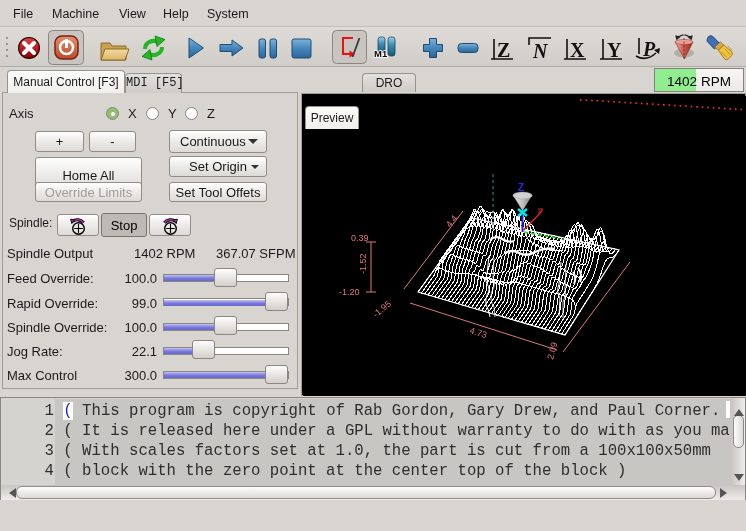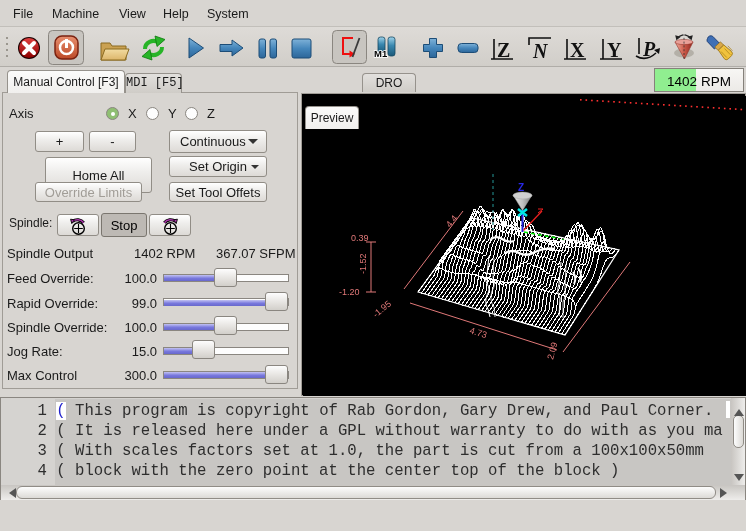--- a/index.html
+++ b/index.html
@@ -12,21 +12,21 @@
 .frame { position:absolute; border:1px solid #a09c96; background:#d8d5d1; }
 button.b { position:absolute; border:1px solid #918d86; border-radius:3px; background:linear-gradient(#ffffff,#efeeec 40%,#dddad6); font-family:"Liberation Sans",sans-serif; font-size:13px; color:#1a1a1a; }
 .lbl { position:absolute; font-size:13px; color:#1a1a1a; }
 .bold { font-weight:normal; }
 .radio { position:absolute; width:13px; height:13px; border-radius:50%; background:#fdfdfd; border:1px solid #8a8680; }
 .track { position:absolute; height:8px; background:#fdfdfd; border:1px solid #8a8680; }
 .fill { position:absolute; height:6px; background:linear-gradient(#c2c2f2,#7878dd 55%,#6868cc); }
 .handle { position:absolute; width:23px; height:19px; border:1px solid #8a8680; border-radius:3px; background:linear-gradient(#fdfdfd,#e8e6e3 50%,#d2cfca); }
 .sv { position:absolute; font-size:13px; color:#1a1a1a; text-align:right; width:60px; }
 #gcode { position:absolute; left:0; top:397px; width:746px; height:103px; background:#d5d3d0; border:1px solid #8a8680; }
-#codetext { position:absolute; left:-1px; top:3px; font-family:"Liberation Mono",monospace; font-size:15.65px; line-height:20px; color:#2e2e2e; white-space:pre; }
+#codetext { position:absolute; left:-1px; top:3px; font-family:"Liberation Mono",monospace; font-size:15.65px; line-height:20px; color:#2e2e2e; white-space:pre;padding-left:7px; }
 </style></head>
 <body>
 <div id="menubar">
  <span class="menuitem" style="left:13px">File</span>
  <span class="menuitem" style="left:52px">Machine</span>
  <span class="menuitem" style="left:119px">View</span>
  <span class="menuitem" style="left:163px">Help</span>
  <span class="menuitem" style="left:207px">System</span>
 </div>
 <div id="toolbar"></div>
@@ -152,21 +152,21 @@
 <div class="abs" style="left:110.5px;top:111.5px;width:4px;height:4px;border-radius:50%;background:#fff;"></div>
 <div class="lbl" style="left:128px;top:106px;">X</div>
 <div class="radio" style="left:146px;top:107px;"></div>
 <div class="lbl" style="left:168px;top:106px;">Y</div>
 <div class="radio" style="left:185px;top:107px;"></div>
 <div class="lbl" style="left:207px;top:106px;">Z</div>
 
 <button class="b" style="left:35px;top:131px;width:49px;height:21px;">+</button>
 <button class="b" style="left:89px;top:131px;width:47px;height:21px;">-</button>
 <button class="b" style="left:169px;top:130px;width:98px;height:23px;text-align:left;padding-left:10px;">Continuous<span style="position:absolute;right:8px;top:8px;width:0;height:0;border:5px solid transparent;border-top-color:#333;"></span></button>
-<button class="b" style="left:45px;top:157px;width:107px;height:36px;">Home All</button>
+<button class="b" style="left:35px;top:157px;width:107px;height:36px;">Home All</button>
 <button class="b" style="left:169px;top:156px;width:98px;height:21px;">Set Origin<span style="position:absolute;right:7px;top:8px;width:0;height:0;border:4.5px solid transparent;border-top-color:#333;"></span></button>
 <button class="b" style="left:35px;top:182px;width:107px;height:20px;color:#a19d97;">Override Limits</button>
 <button class="b" style="left:169px;top:182px;width:98px;height:20px;">Set Tool Offets</button>
 
 <div class="lbl bold" style="left:9px;top:216px;font-size:12px;">Spindle:</div>
 <button class="b" style="left:57px;top:214px;width:42px;height:22px;padding-top:1px;"><svg width="24" height="22" viewBox="-12 -11 24 22" style="vertical-align:middle">
       <g>
     <circle cx="0.5" cy="1.5" r="5.8" fill="none" stroke="#000" stroke-width="1.4"></circle>
     <path d="M0.5,-3 L0.5,6 M-3.8,1.5 L4.8,1.5" stroke="#000" stroke-width="1.1"></path>
     <path d="M5.6,-4.2 a7.5,7 0 0 0 -11,-1.4" fill="none" stroke="#000" stroke-width="3.2"></path>
@@ -198,21 +198,21 @@
 <div class="sv" style="left:97px;top:296px;">99.0</div>
 <div class="track" style="left:163px;top:298px;width:126px;"></div>
 <div class="fill" style="left:164px;top:300px;width:101px;"></div>
 <div class="handle" style="left:265px;top:292px;"></div>
 <div class="lbl" style="left:7px;top:320px;">Spindle Override:</div>
 <div class="sv" style="left:97px;top:320px;">100.0</div>
 <div class="track" style="left:163px;top:323px;width:126px;"></div>
 <div class="fill" style="left:164px;top:324px;width:50px;"></div>
 <div class="handle" style="left:214px;top:316px;"></div>
 <div class="lbl" style="left:7px;top:344px;">Jog Rate:</div>
-<div class="sv" style="left:97px;top:344px;">15.0</div>
+<div class="sv" style="left:97px;top:344px;">22.1</div>
 <div class="track" style="left:163px;top:347px;width:126px;"></div>
 <div class="fill" style="left:164px;top:348px;width:28px;"></div>
 <div class="handle" style="left:192px;top:340px;"></div>
 <div class="lbl" style="left:7px;top:368px;">Max Control</div>
 <div class="sv" style="left:97px;top:368px;">300.0</div>
 <div class="track" style="left:163px;top:371px;width:126px;"></div>
 <div class="fill" style="left:164px;top:372px;width:101px;"></div>
 <div class="handle" style="left:265px;top:365px;"></div>
 
 <div class="frame" style="left:301px;top:93px;width:445px;height:303px;background:#000;"></div>

